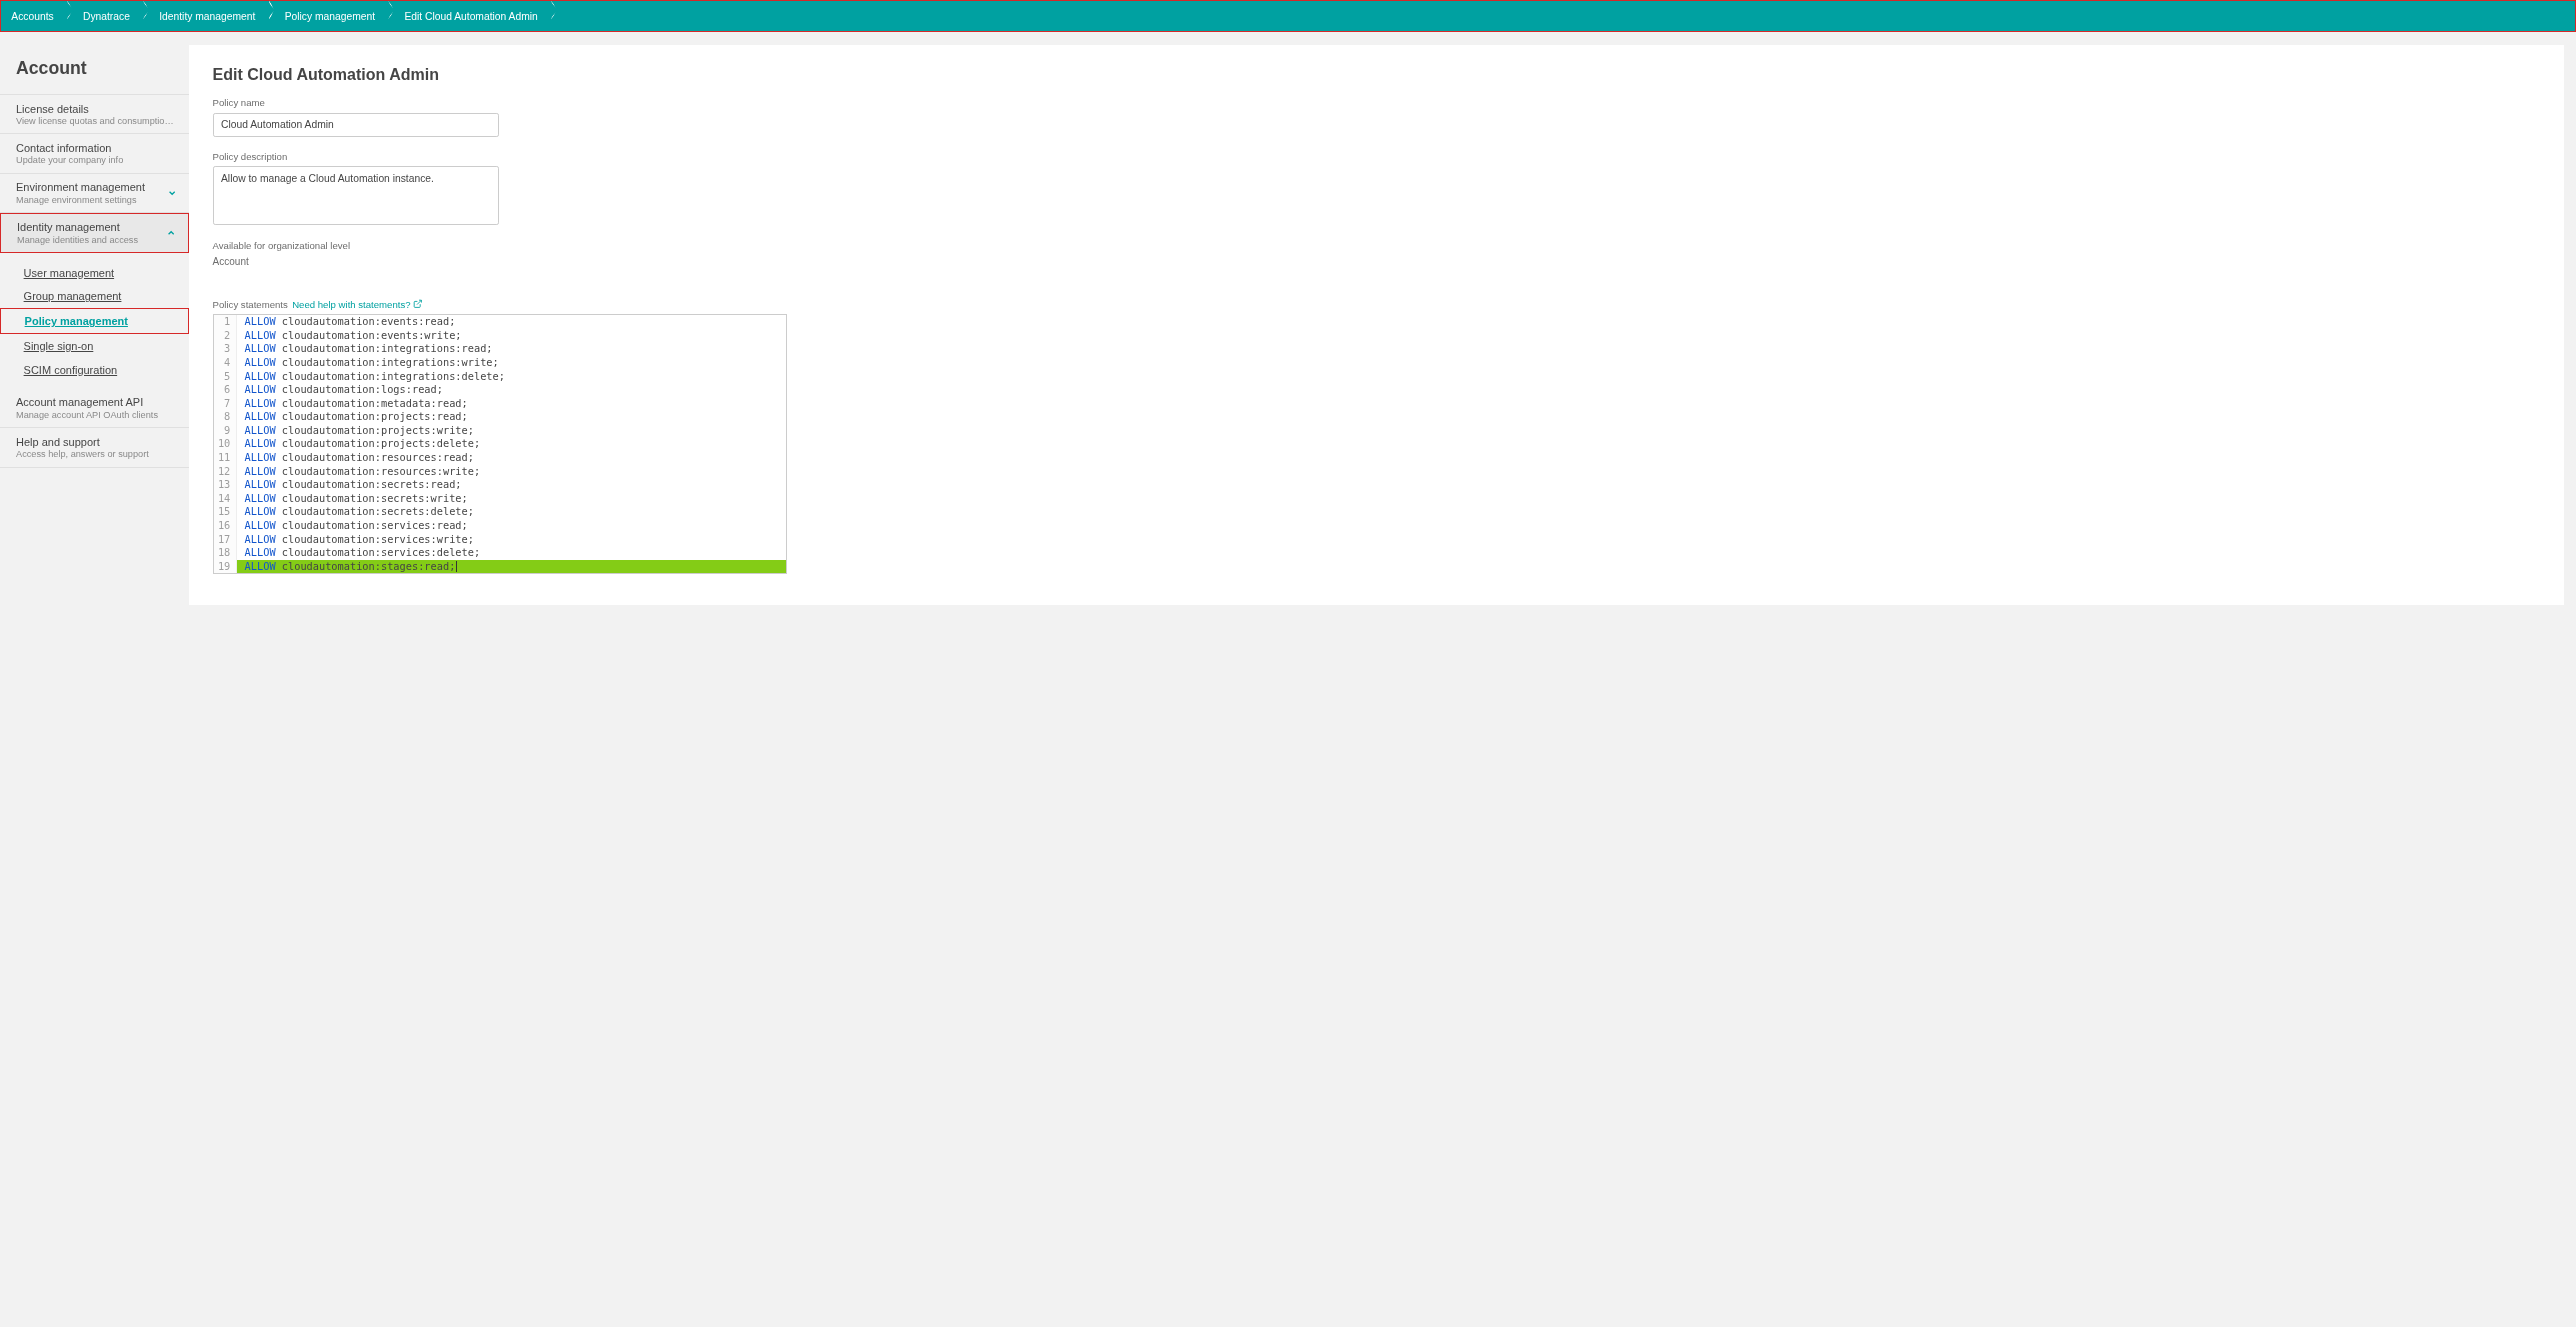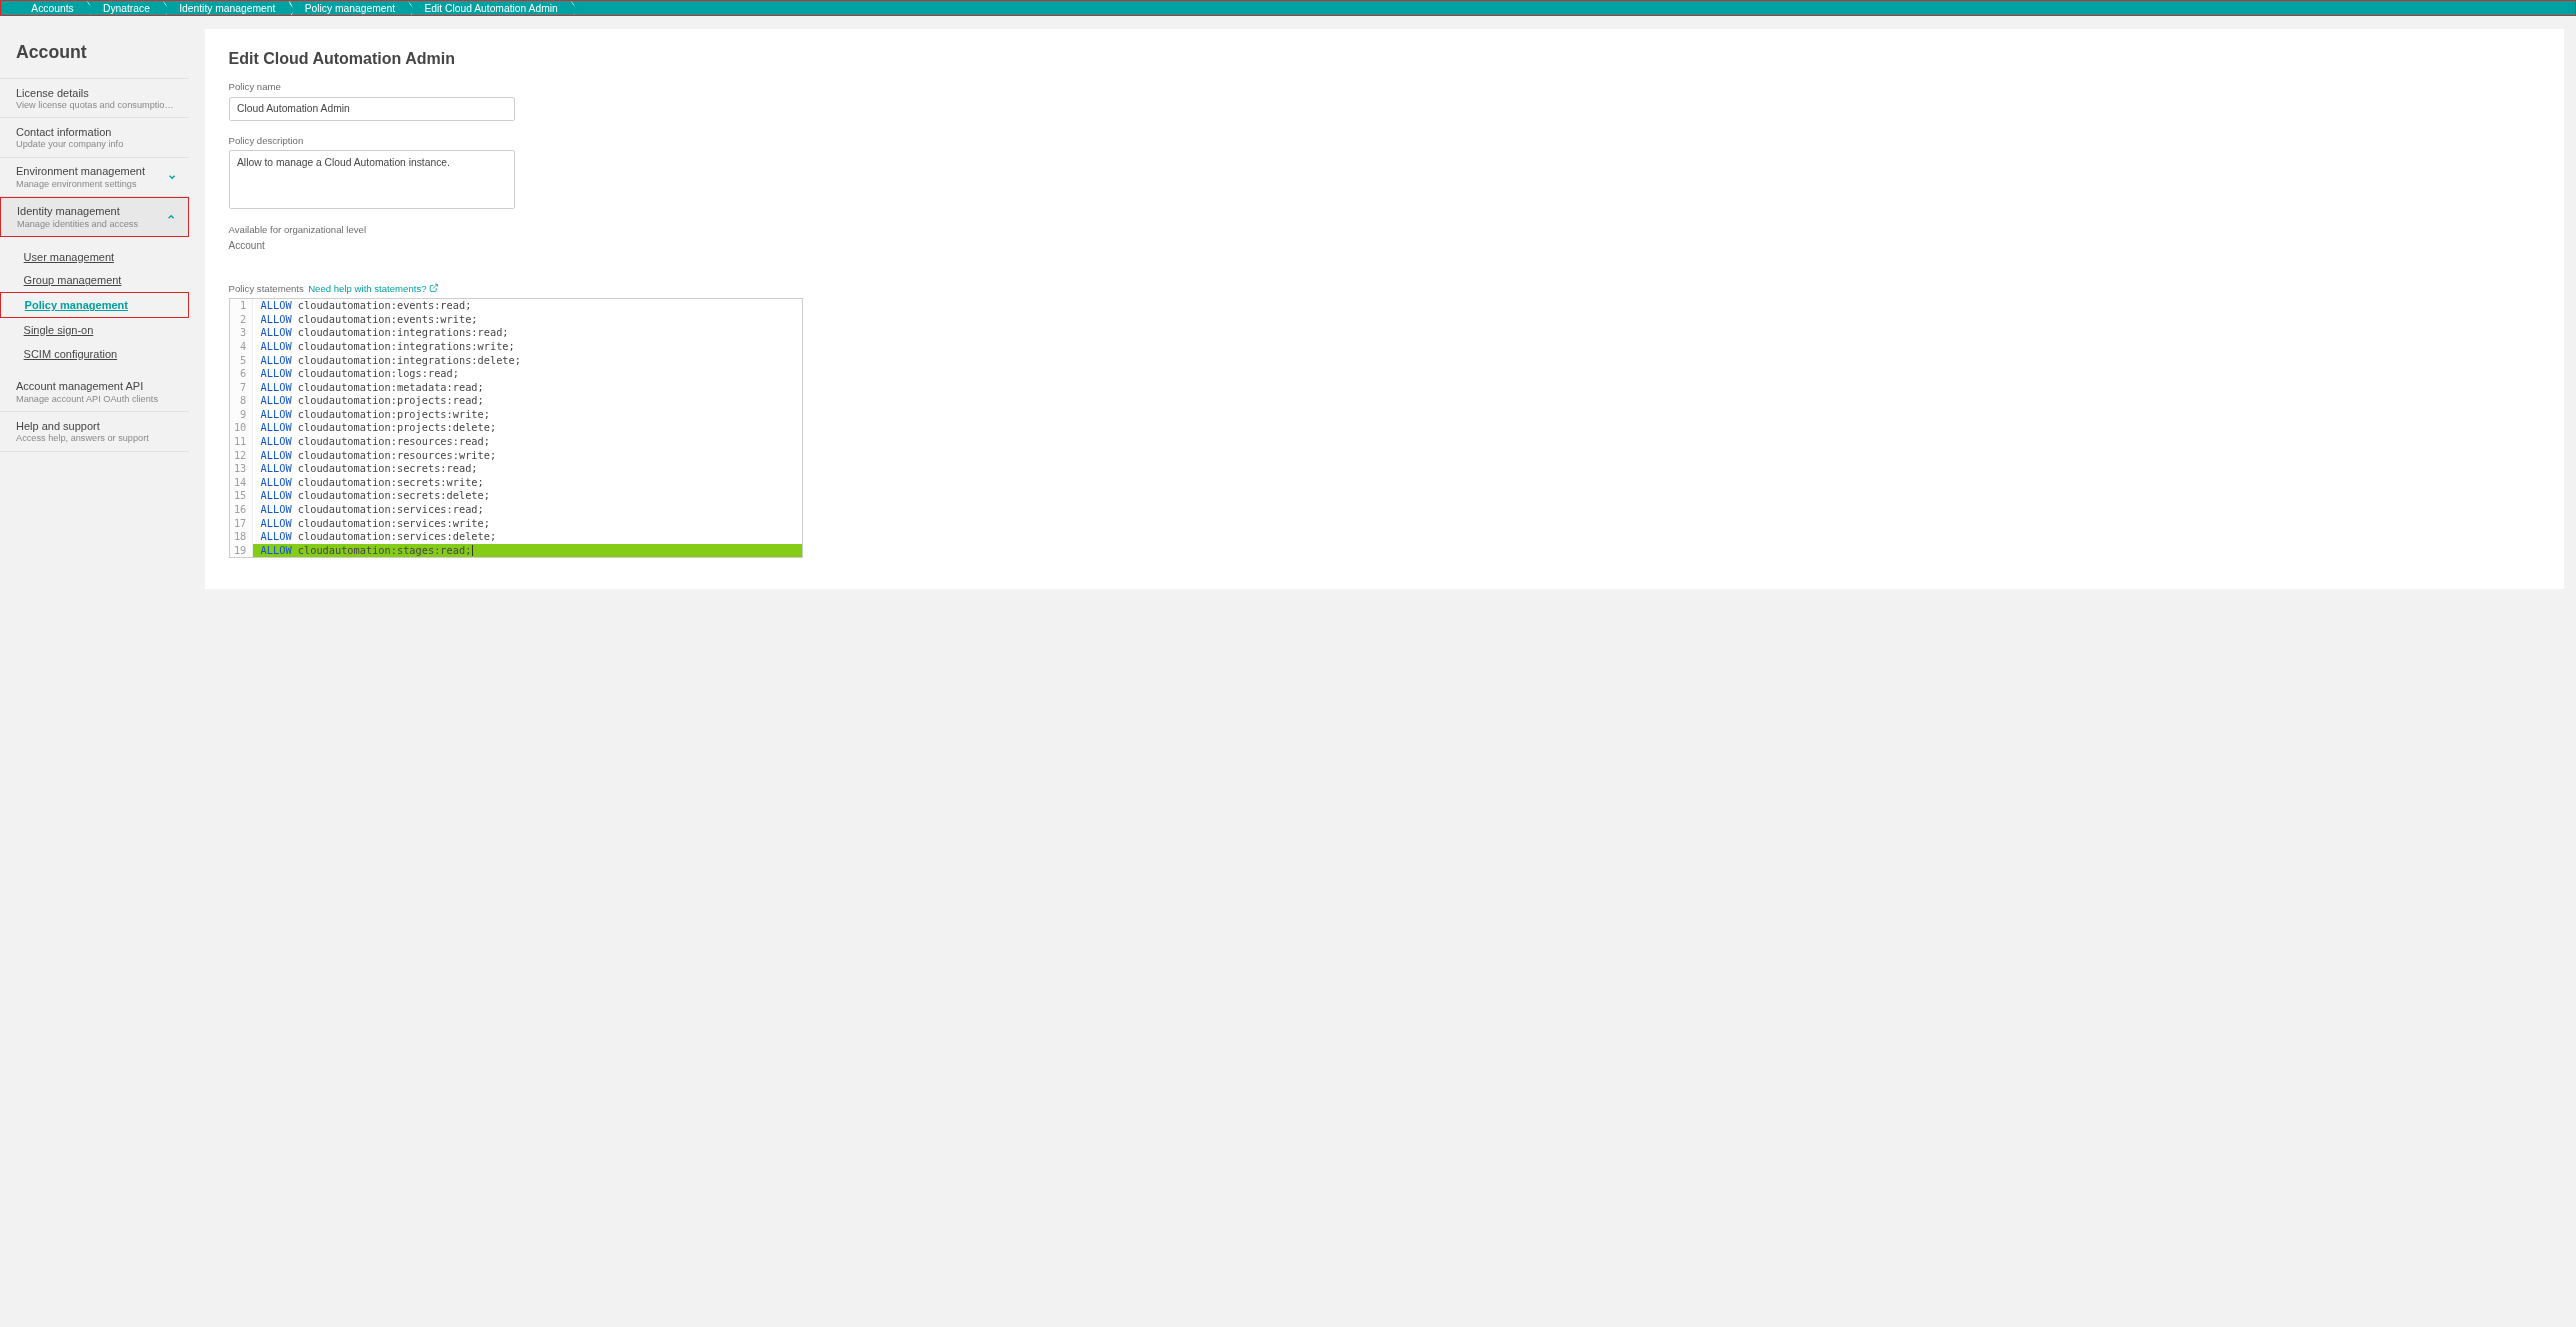--- a/index.html
+++ b/index.html
@@ -6,27 +6,26 @@
   body {
     font-family: -apple-system, BlinkMacSystemFont, "Segoe UI", Arial, sans-serif;
     background: #f2f2f2;
     color: #333;
     font-size: 10.3px;
   }
 
   
   .breadcrumb {
     background: #00a1a1;
-    height: 16px;
+    height: 32px;
     display: flex;
     align-items: stretch;
     border: 1.5px solid #d62828;
     position: relative;
     overflow: hidden;
-    padding-left: 20px;
   }
   .crumb {
     position: relative;
     display: flex;
     align-items: center;
     padding: 0 13.3px 0 16px;
     color: #fff;
     font-size: 10.3px;
     cursor: pointer;
     background: #00a1a1;
@@ -62,21 +61,21 @@
     width:0;height:0;
     border-top:9.6px solid transparent;
     border-bottom:9.6px solid transparent;
     border-left:8px solid #00a1a1;
     z-index:3;
   }
   .crumb:first-child{padding-left:10.3px;}
   .breadcrumb-fill{flex:1; background:#00a1a1;}
 
   
-  .layout { display:flex;gap:16px; }
+  .layout { display:flex; }
   .sidebar {
     width:189px;
     background:#f2f2f2;
     padding-top:14.7px;
   }
   .sidebar h1{
     font-size:17.7px;
     font-weight:600;
     color:#454545;
     padding:11.8px 14.7px 14.7px 16px;

